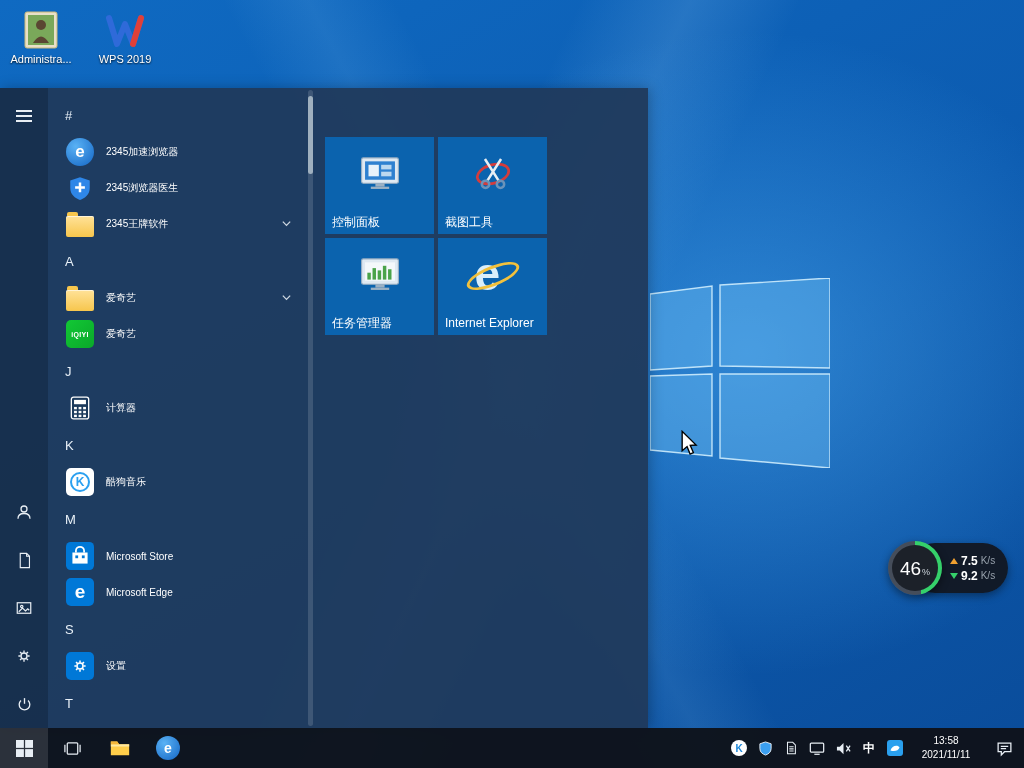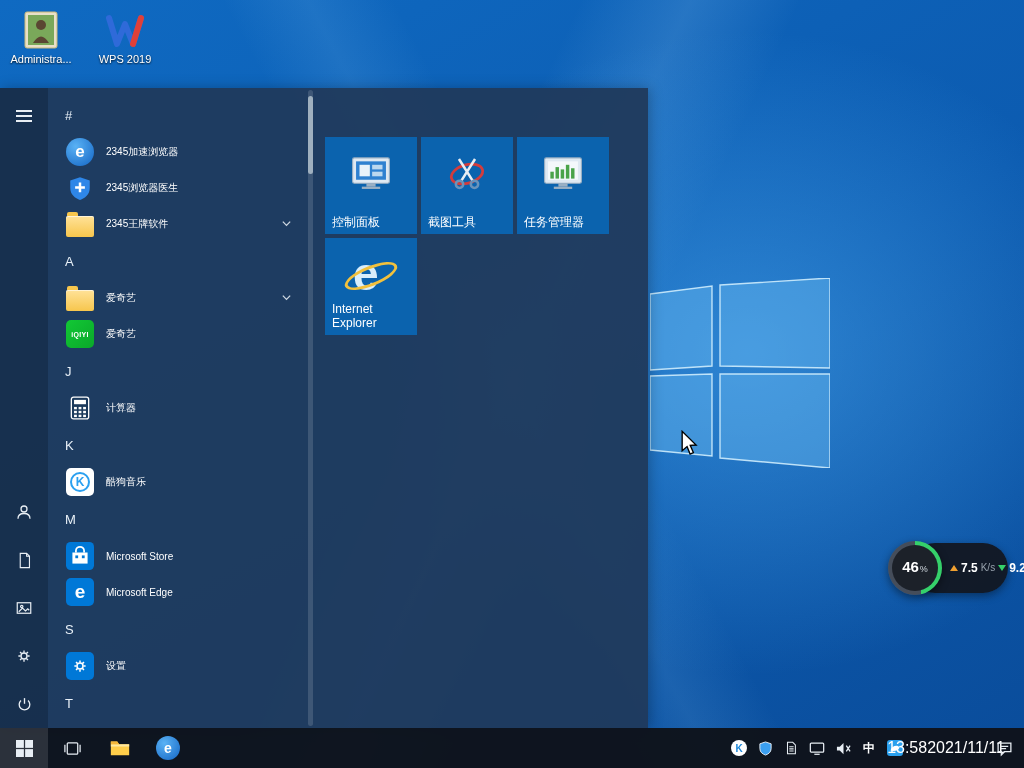--- a/index.html
+++ b/index.html
@@ -31,21 +31,21 @@
   .section-header{height:38px;display:flex;align-items:center;padding-left:17px;color:#e9f1f8;font-size:13px;cursor:pointer}
   .app-item{position:relative;height:36px;display:flex;align-items:center;padding-left:16px;color:#fff;font-size:10px;cursor:pointer}
   .app-icon{width:32px;height:32px;flex:none;display:flex;align-items:center;justify-content:center}
   .app-label{margin-left:10px;white-space:nowrap}
   .chevron{position:absolute;right:14px;top:12px;color:#cfd9e2}
 
   .app-scrollbar{position:absolute;left:308px;top:2px;bottom:2px;width:5px;background:rgba(255,255,255,.14);border-radius:3px;cursor:pointer}
   .sb-thumb{position:absolute;top:6px;left:0;width:100%;height:78px;background:#9fb0bf;border-radius:3px}
 
   .tiles{position:absolute;left:325px;top:49px;width:302px;display:flex;flex-wrap:wrap;gap:4px}
-  .tile{position:relative;width:92px;height:97px;background:rgba(8,106,188,.85);cursor:pointer}
+  .tile{position:relative;width:109px;height:97px;background:rgba(8,106,188,.85);cursor:pointer}
   .tile-icon{position:absolute;left:50%;top:14px;transform:translateX(-50%)}
   .tile-label{position:absolute;left:7px;bottom:5px;right:5px;color:#fff;font-size:12px;line-height:14px}
 
   
   .ic-e-circle{width:28px;height:28px;border-radius:50%;background:radial-gradient(circle at 35% 30%,#5ab2f5,#1365c4);display:flex;align-items:center;justify-content:center;color:#fff;font-weight:700;font-size:17px}
   .ic-e-circle::after{content:"e"}
   .ic-folder{width:28px;height:21px;background:linear-gradient(#ffe299,#f7c64d);border-radius:2px;position:relative;box-shadow:inset 0 1px 0 rgba(255,255,255,.6);margin-top:4px}
   .ic-folder::before{content:"";position:absolute;top:-4px;left:1px;width:11px;height:4px;background:#f7c64d;border-radius:2px 2px 0 0}
   .ic-iqiyi{width:28px;height:28px;border-radius:5px;background:linear-gradient(135deg,#12c835,#0aa82a);display:flex;align-items:center;justify-content:center;color:#fff;font-weight:700;font-size:7px;letter-spacing:.3px}
   .ic-iqiyi::after{content:"iQIYI"}
@@ -56,40 +56,40 @@
   .ic-edge::after{content:"e"}
   .ic-bluesq{width:28px;height:28px;border-radius:5px;background:#0078d7;display:flex;align-items:center;justify-content:center}
 
   
   .ie-logo{position:relative;width:48px;height:48px}
   .ie-e{position:absolute;left:6px;top:-2px;font-weight:700;font-size:46px;line-height:48px;color:#d9eefb}
   .ie-ring{position:absolute;left:-4px;top:14px;width:56px;height:20px;border:3px solid #f2c13d;border-radius:50%;transform:rotate(-22deg);box-sizing:border-box}
 
   
   .net-widget{position:absolute;left:888px;top:543px;z-index:5;cursor:pointer}
-  .nw-pill{margin-left:22px;width:98px;height:50px;border-radius:26px;background:rgba(18,22,30,.93);display:flex;flex-direction:row;justify-content:space-between;gap:3px;padding-left:40px;box-sizing:border-box;box-shadow:0 3px 8px rgba(0,0,0,.4)}
+  .nw-pill{margin-left:22px;width:98px;height:50px;border-radius:26px;background:rgba(18,22,30,.93);display:flex;flex-direction:column;justify-content:center;gap:3px;padding-left:40px;box-sizing:border-box;box-shadow:0 3px 8px rgba(0,0,0,.4)}
   .nw-row{display:flex;align-items:center;gap:3px;line-height:12px}
   .nw-arrow{width:0;height:0}
   .nw-arrow.up{border-left:4px solid transparent;border-right:4px solid transparent;border-bottom:6px solid #f0a030}
   .nw-arrow.down{border-left:4px solid transparent;border-right:4px solid transparent;border-top:6px solid #35d06a}
   .nw-val{color:#fff;font-size:12px;font-weight:700}
   .nw-unit{color:#97a1ac;font-size:10px}
   .nw-circle{position:absolute;left:0;top:-2px;width:54px;height:54px;border-radius:50%;background:conic-gradient(#35d06a 0 166deg,#454d5a 166deg 360deg);display:flex;align-items:center;justify-content:center;box-shadow:0 3px 8px rgba(0,0,0,.45)}
   .nw-inner{width:46px;height:46px;border-radius:50%;background:#1c2129;display:flex;align-items:baseline;justify-content:center;padding-top:13px;box-sizing:border-box}
-  .nw-pct{color:#fff;font-size:15px;font-weight:700}
+  .nw-pct{color:#fff;font-size:19px;font-weight:400}
   .nw-pctu{color:#cfd6dd;font-size:9px;margin-left:1px}
 
   
   .taskbar{position:absolute;left:0;bottom:0;width:1024px;height:40px;background:rgba(14,19,27,.97);z-index:20;display:flex;align-items:center}
   .tb-btn{width:48px;height:40px;background:none;border:none;display:flex;align-items:center;justify-content:center;padding:0;cursor:pointer}
   .tb-btn.active{background:rgba(255,255,255,.12)}
   .tb-spacer{flex:1}
   .tray-btn{width:26px;height:40px;background:none;border:none;display:flex;align-items:center;justify-content:center;padding:0;color:#e8eef4;cursor:pointer}
   .ime{font-size:12px;font-weight:700;color:#fff}
-  .tb-clock{width:76px;height:25px;display:flex;flex-direction:row;align-items:center;justify-content:center;color:#fff;font-size:16px;line-height:14px;cursor:pointer}
+  .tb-clock{width:76px;height:25px;display:flex;flex-direction:column;align-items:center;justify-content:center;color:#fff;font-size:10px;line-height:14px;cursor:pointer}
   .tb-e-circle{width:24px;height:24px;border-radius:50%;background:radial-gradient(circle at 35% 30%,#5ab2f5,#1365c4);display:flex;align-items:center;justify-content:center;color:#fff;font-weight:700;font-size:14px}
   .tb-e-circle::after{content:"e"}
   .tray-kugou{width:16px;height:16px;border-radius:50%;background:#fff;display:flex;align-items:center;justify-content:center;color:#1d87d8;font-size:10px;font-weight:700}
   .tray-kugou::after{content:"K"}
 
   
   .cursor{position:absolute;left:678px;top:430px;z-index:100;pointer-events:none}
 </style>
 </head>
 <body>

